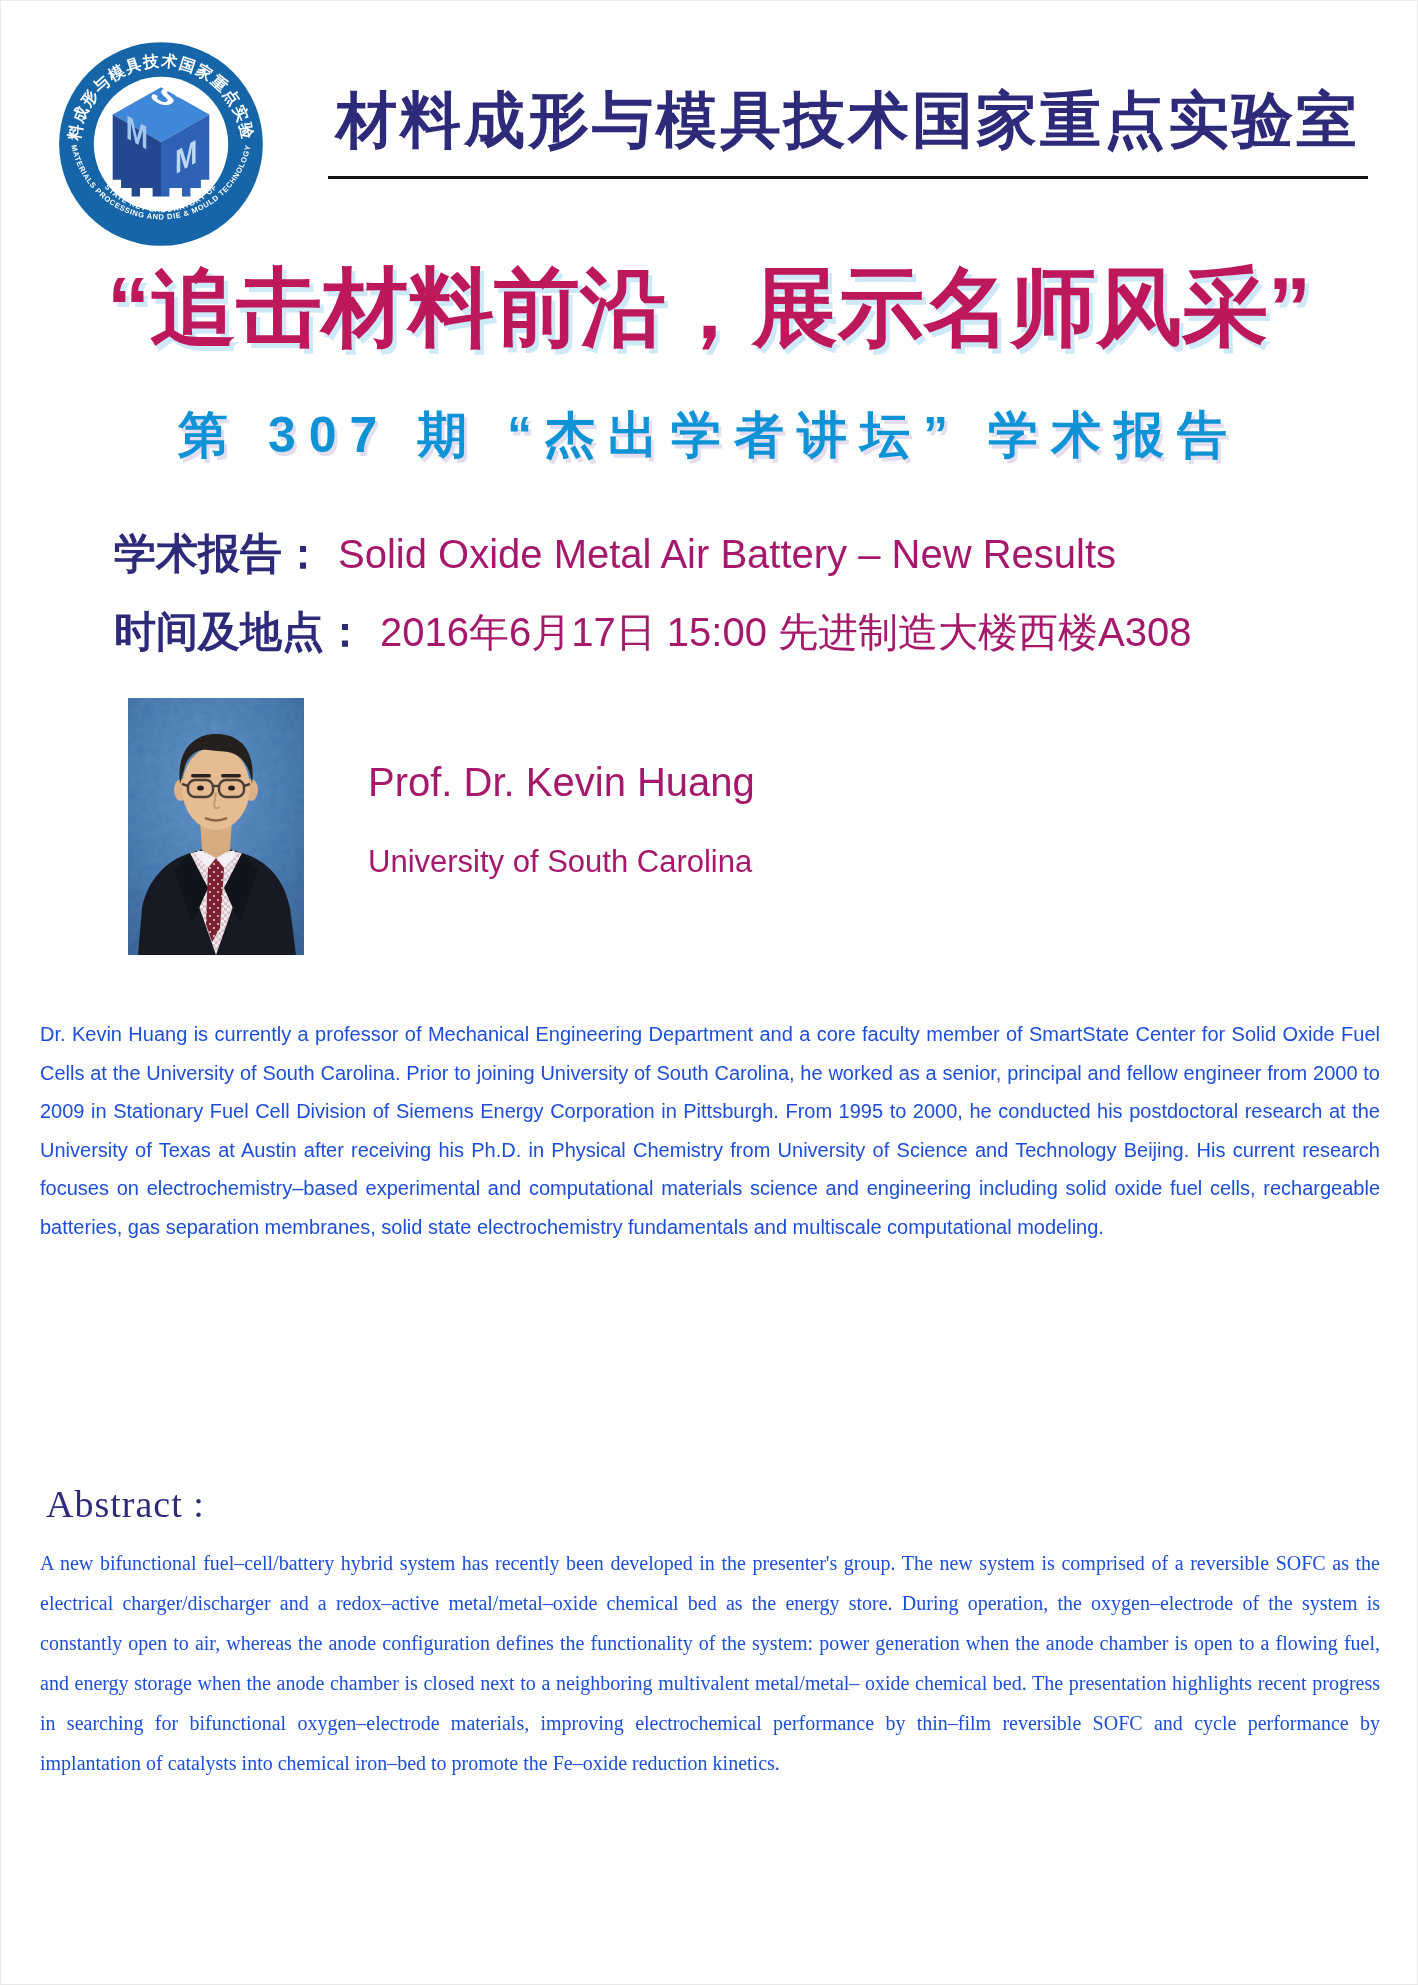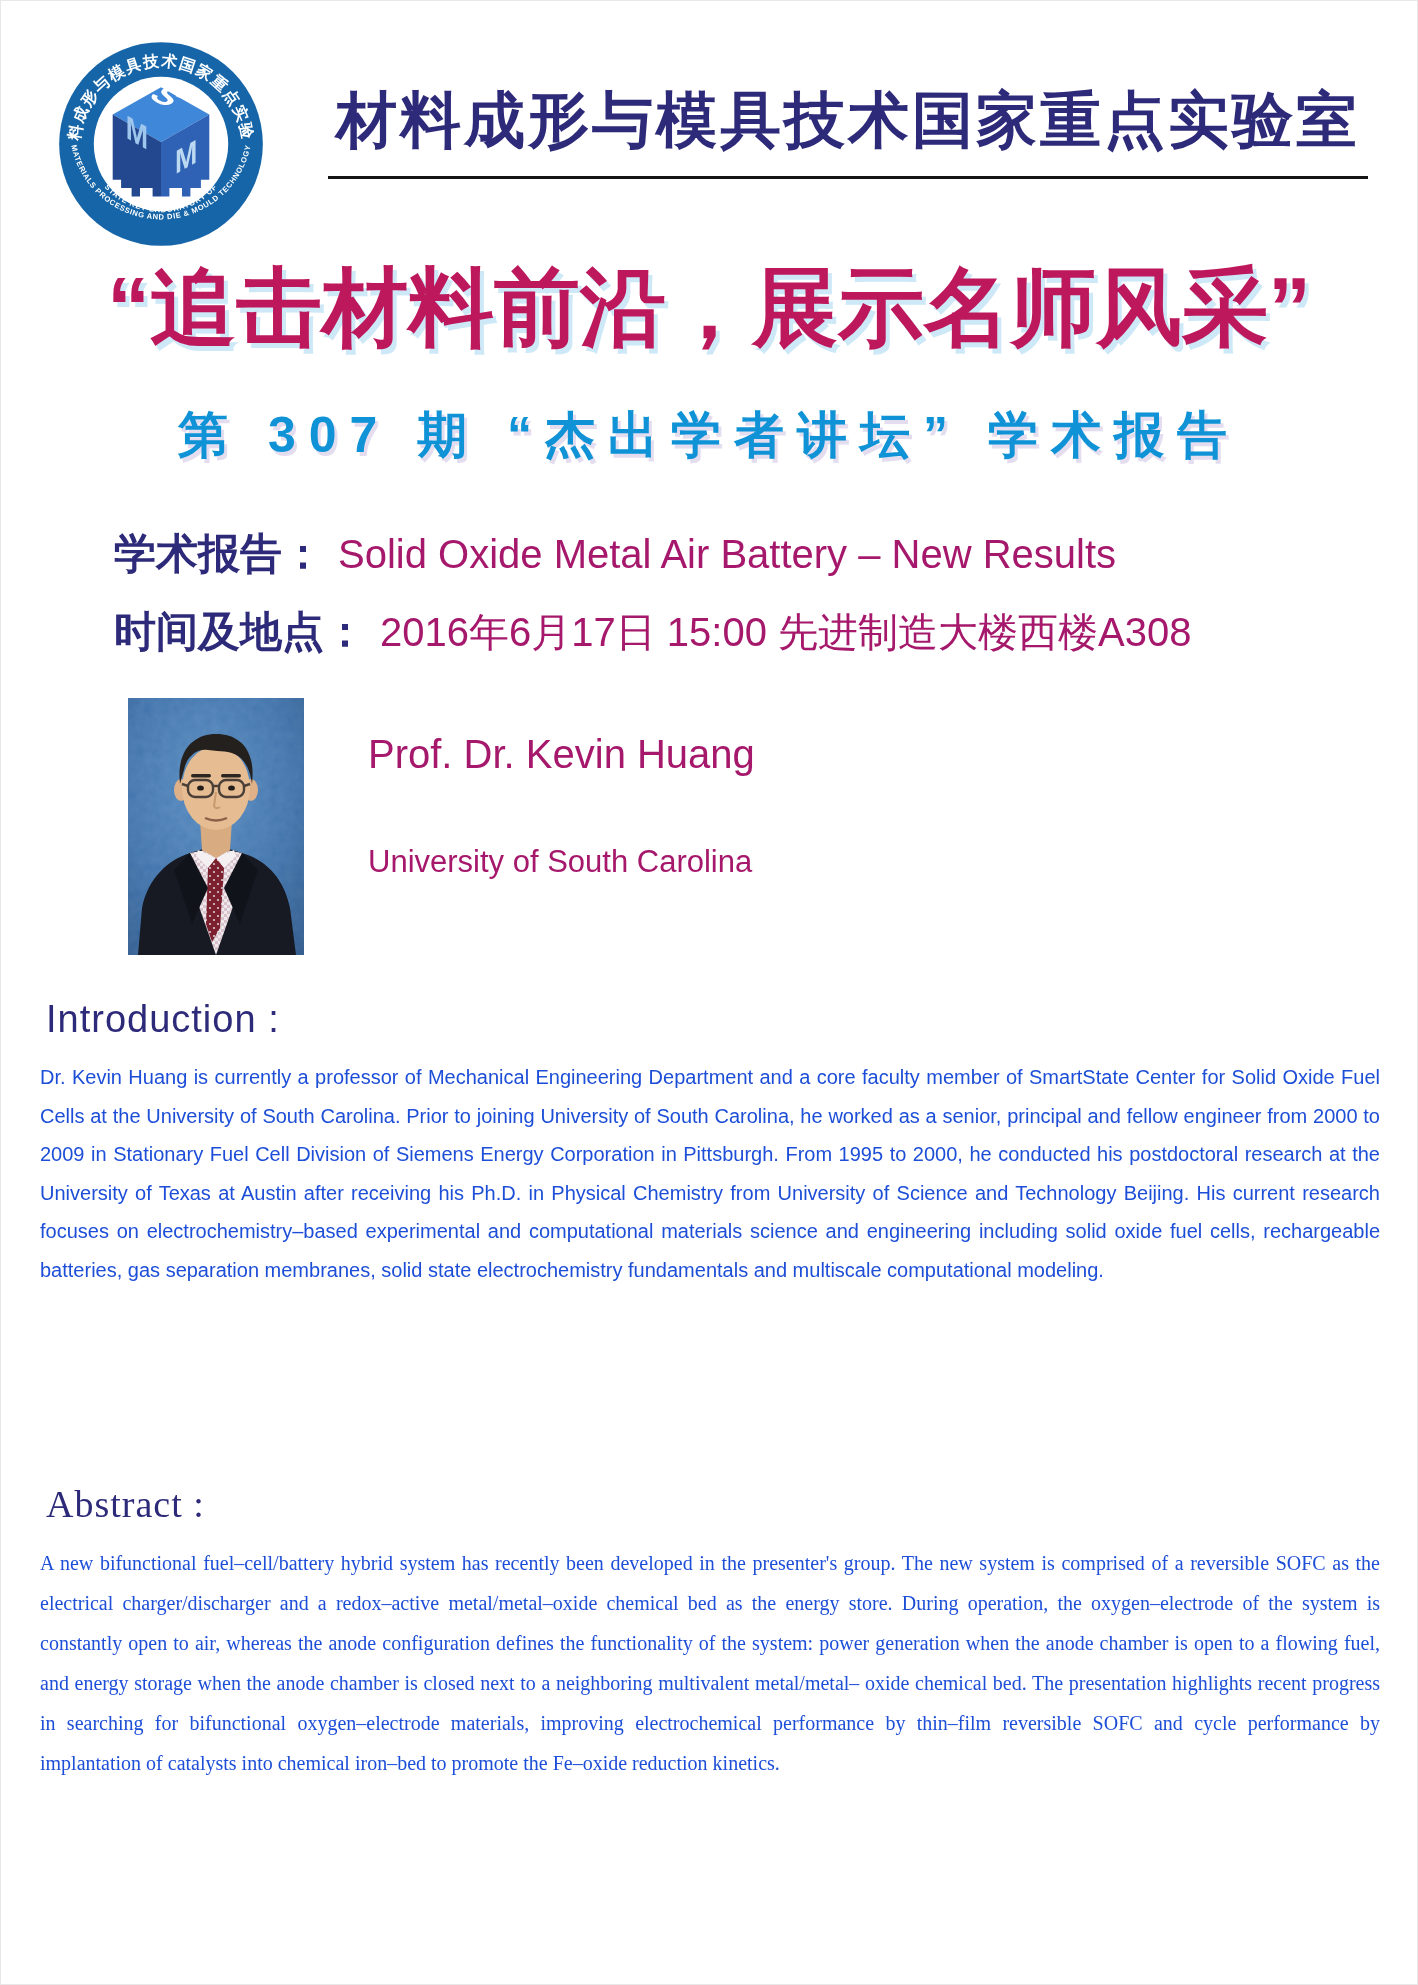--- a/index.html
+++ b/index.html
@@ -36,21 +36,21 @@
 
   
   .detail-row{position:absolute;left:114px;white-space:nowrap;}
   .detail-row.topic{top:526px;}
   .detail-row.when{top:604px;}
   .detail-label{font-size:42px;font-weight:bold;color:#2e2a7a;}
   .detail-value{font-size:40px;color:#a5186b;padding-left:14px;}
 
   
   .speaker-photo{position:absolute;left:128px;top:698px;width:176px;height:257px;}
-  .speaker-name{position:absolute;left:368px;top:732px;font-size:40px;color:#a5186b;white-space:nowrap;}
+  .speaker-name{position:absolute;left:368px;top:760px;font-size:40px;color:#a5186b;white-space:nowrap;}
   .speaker-affil{position:absolute;left:368px;top:844px;font-size:31px;color:#a5186b;white-space:nowrap;}
 
   
   .section{position:absolute;left:40px;width:1340px;}
   .section.intro{top:998px;}
   .section.abstract{top:1482px;font-family:Liberation Serif, serif;}
   .section-heading{font-size:38px;color:#2e2a7a;padding-left:6px;letter-spacing:1px;}
   .section-body{
     margin-top:17px;font-size:20px;color:#1d4ed8;
     text-align:justify;text-align-last:left;
@@ -172,20 +172,19 @@
     <ellipse cx="103.5" cy="90" rx="3.4" ry="2.6" fill="#241d1a"></ellipse>
 
     <path d="M88,94 L86,108 Q88,112 92,109" stroke="#c79a6f" stroke-width="2" fill="none"></path>
     <path d="M77,120 Q88,125 99,120" stroke="#8d5f4a" stroke-width="2.4" fill="none"></path>
   </svg>
 </div>
 <div class="speaker-name">Prof. Dr. Kevin Huang</div>
 <div class="speaker-affil">University of South Carolina</div>
 
 <div class="section intro">
-  <div class="section-heading">Introduction :</div>
   <div class="section-body">Dr. Kevin Huang is currently a professor of Mechanical Engineering Department and a core faculty member of SmartState Center for Solid Oxide Fuel Cells at the University of South Carolina. Prior to joining University of South Carolina, he worked as a senior, principal and fellow engineer from 2000 to 2009 in Stationary Fuel Cell Division of Siemens Energy Corporation in Pittsburgh. From 1995 to 2000, he conducted his postdoctoral research at the University of Texas at Austin after receiving his Ph.D. in Physical Chemistry from University of Science and Technology Beijing. His current research focuses on electrochemistry–based experimental and computational materials science and engineering including solid oxide fuel cells, rechargeable batteries, gas separation membranes, solid state electrochemistry fundamentals and multiscale computational modeling.</div>
 </div>
 
 <div class="section abstract">
   <div class="section-heading">Abstract :</div>
   <div class="section-body">A new bifunctional fuel–cell/battery hybrid system has recently been developed in the presenter's group. The new system is comprised of a reversible SOFC as the electrical charger/discharger and a redox–active metal/metal–oxide chemical bed as the energy store. During operation, the oxygen–electrode of the system is constantly open to air, whereas the anode configuration defines the functionality of the system: power generation when the anode chamber is open to a flowing fuel, and energy storage when the anode chamber is closed next to a neighboring multivalent metal/metal– oxide chemical bed. The presentation highlights recent progress in searching for bifunctional oxygen–electrode materials, improving electrochemical performance by thin–film reversible SOFC and cycle performance by implantation of catalysts into chemical iron–bed to promote the Fe–oxide reduction kinetics.</div>
 </div>
 
 </body></html>

